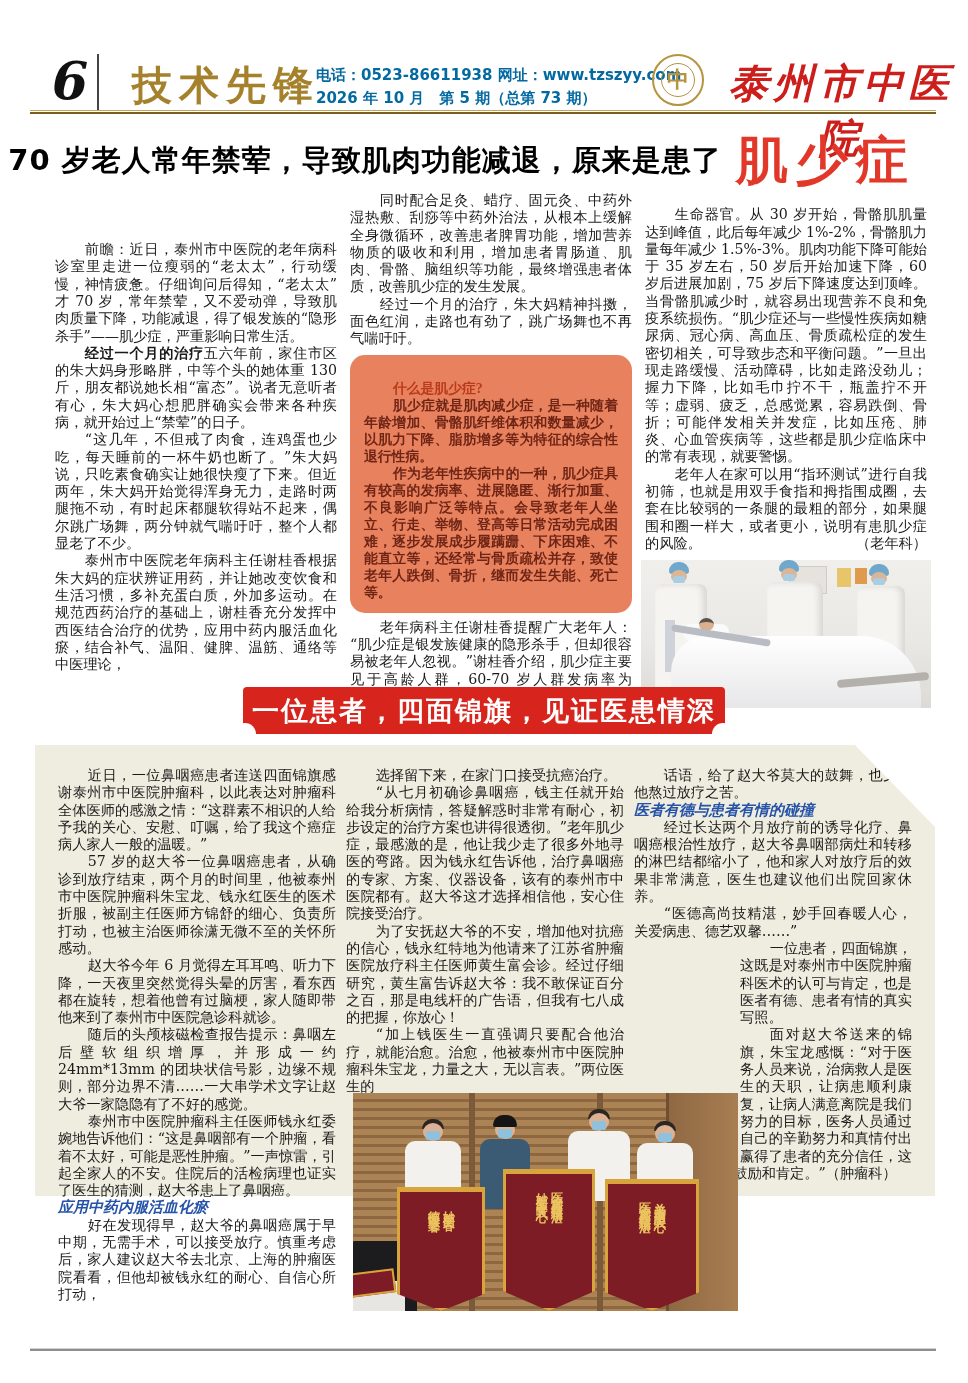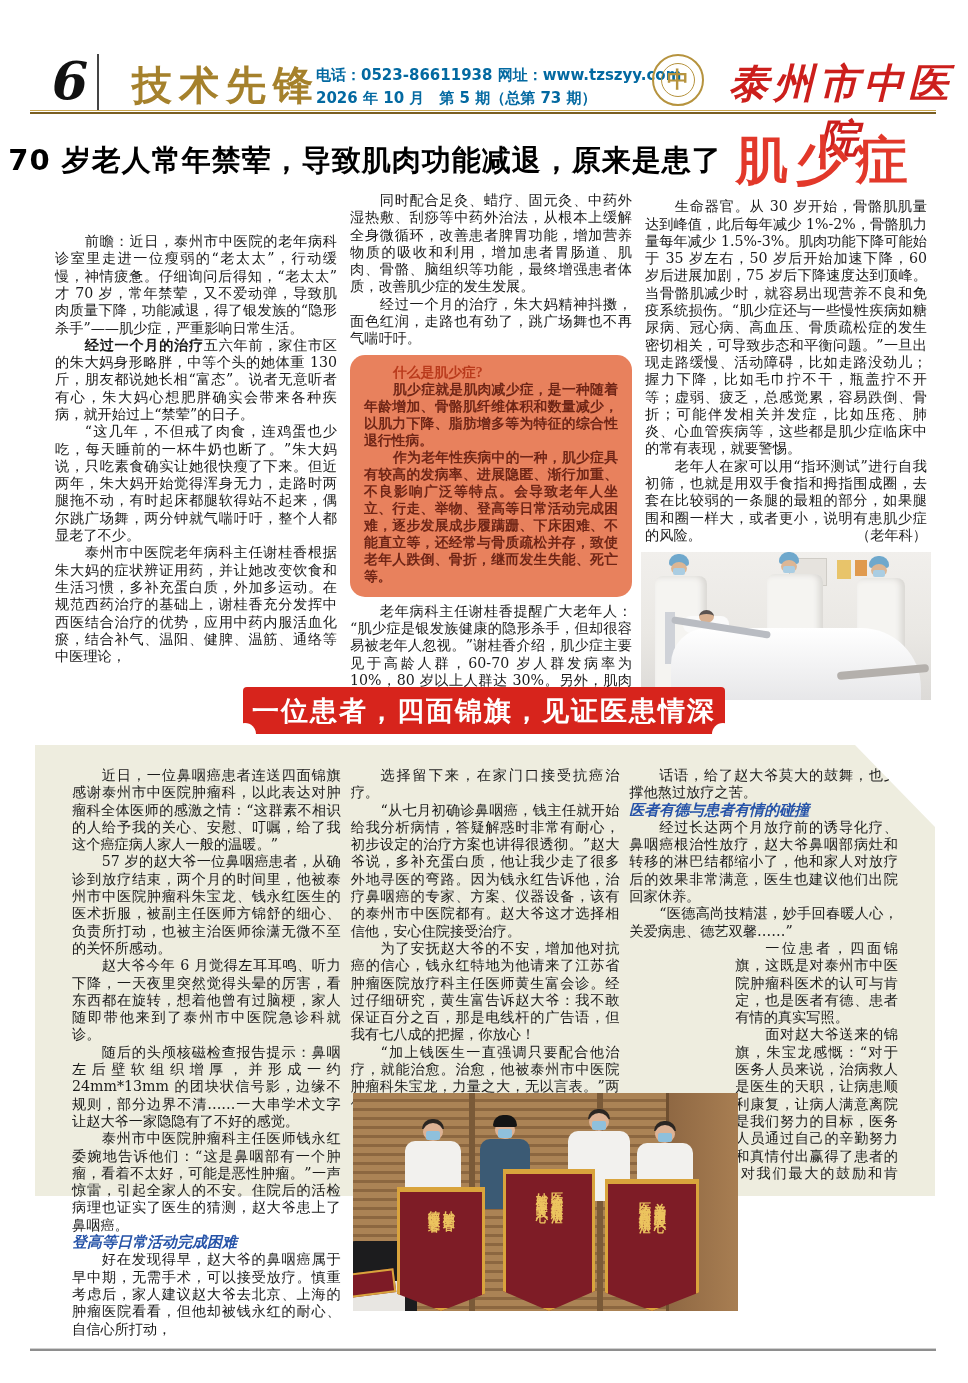--- a/index.html
+++ b/index.html
@@ -30,21 +30,21 @@
                    letter-spacing:8px; margin-left:14px; vertical-align:-8px; }
 
   
   .cols { display:flex;align-items:center; }
   .col p { margin:0; text-indent:2.1em; text-align:justify; }
   .a1 { position:absolute; left:55px; top:192px; width:872px; font-size:14.2px; line-height:17.3px; }
   .a1 .col { width:282px; }
   .a1 .cols { gap:13px; }
 
   
-  .infobox { margin:7px 0 6px; padding:9px 14px 12px; border-radius:15px; background:#e8815d;
+  .infobox { margin:7px 0 6px; padding:25px 14px 12px; border-radius:15px; background:#e8815d;
              font-family:Liberation Serif, serif; font-weight:bold; color:#6f2516;
              font-size:13.8px; line-height:17px; }
   .infobox p { text-indent:2.1em; margin:0; text-align:justify; }
   .infobox .box-title { color:#b93a1c; }
 
   .byline-float { float:right; }
 
   
   .photo1 { position:relative; width:290px; height:148px; margin:8px 0 0 -4px; overflow:hidden;
             background:linear-gradient(180deg,#f1efec 0%,#eae8e4 55%,#dcdad7 100%); }
@@ -71,21 +71,21 @@
   .banner-ribbon::before, .banner-ribbon::after { content:""; position:absolute; width:22px; height:22px;
                    background:#fff; border-radius:50%; bottom:-11px; }
   .banner-ribbon::before { left:-9px; }
   .banner-ribbon::after  { right:-9px; }
   .banner-title { color:#fff; font-family:"DejaVu Sans","Liberation Sans",sans-serif; font-weight:bold;
                   font-size:27px; letter-spacing:2px; white-space:nowrap; }
 
   
   .a2 { position:absolute; left:35px; top:745px; width:900px; height:451px; background:#eeeddf;
         clip-path:polygon(0 0, 820px 0, 900px 82px, 900px 592px, 0 592px);
-        padding:22px 37px 0; display:flex; gap:10px; font-size:14.2px; line-height:17.3px; }
+        padding:22px 23px 0; display:flex; gap:10px; font-size:14.2px; line-height:17.3px; }
   .a2 .col { width:278px; }
   .subhead { text-align:center; color:#2653a8; font-family:"DejaVu Sans","Liberation Sans",sans-serif;
              font-weight:bold; font-size:15px; margin:17px 0 15px; text-indent:0 !important;font-style:italic; }
   .wrap-spacer { float:left; width:106px; height:200px; margin-top:12px; }
 
   
   .photo2 { position:absolute; left:318px; top:348px; width:385px; height:218px; overflow:hidden;
             background:repeating-linear-gradient(180deg,#ab8355 0 6px,#8c6740 6px 9px); }
   .ph2-seam { position:absolute; top:0; bottom:0; width:6px; background:#7a5a38; }
   .ph2-door { position:absolute; right:0; top:0; bottom:0; width:72px;
@@ -194,26 +194,26 @@
     <span class="banner-title">一位患者，四面锦旗，见证医患情深</span>
   </div>
 
   <div class="a2">
     <div class="col">
       <p>近日，一位鼻咽癌患者连送四面锦旗感谢泰州市中医院肿瘤科，以此表达对肿瘤科全体医师的感激之情：“这群素不相识的人给予我的关心、安慰、叮嘱，给了我这个癌症病人家人一般的温暖。”</p>
       <p>57 岁的赵大爷一位鼻咽癌患者，从确诊到放疗结束，两个月的时间里，他被泰州市中医院肿瘤科朱宝龙、钱永红医生的医术折服，被副主任医师方锦舒的细心、负责所打动，也被主治医师徐潇无微不至的关怀所感动。</p>
       <p>赵大爷今年 6 月觉得左耳耳鸣、听力下降，一天夜里突然觉得头晕的厉害，看东西都在旋转，想着他曾有过脑梗，家人随即带他来到了泰州市中医院急诊科就诊。</p>
       <p>随后的头颅核磁检查报告提示：鼻咽左后壁软组织增厚，并形成一约 24mm*13mm 的团块状信号影，边缘不规则，部分边界不清……一大串学术文字让赵大爷一家隐隐有了不好的感觉。</p>
       <p>泰州市中医院肿瘤科主任医师钱永红委婉地告诉他们：“这是鼻咽部有一个肿瘤，看着不太好，可能是恶性肿瘤。”一声惊雷，引起全家人的不安。住院后的活检病理也证实了医生的猜测，赵大爷患上了鼻咽癌。</p>
-      <p class="subhead">登高等日常活动完成困难</p>
+      <p class="subhead">应用中药内服活血化瘀</p>
       <p>好在发现得早，赵大爷的鼻咽癌属于早中期，无需手术，可以接受放疗。慎重考虑后，家人建议赵大爷去北京、上海的肿瘤医院看看，但他却被钱永红的耐心、自信心所打动，</p>
     </div>
     <div class="col">
       <p>选择留下来，在家门口接受抗癌治疗。</p>
-      <p>“从七月初确诊鼻咽癌，钱主任就开始给我分析病情，答疑解惑时非常有耐心，初步设定的治疗方案也讲得很透彻。”赵大爷说，多补充蛋白质，他让我少走了很多外地寻医的弯路。因为钱永红告诉他，治疗鼻咽癌的专家、方案、仪器设备，该有的泰州市中医院都有。赵大爷这才选择相信他，安心住院接受治疗。</p>
+      <p>“从七月初确诊鼻咽癌，钱主任就开始给我分析病情，答疑解惑时非常有耐心，初步设定的治疗方案也讲得很透彻。”老年肌少症，最感激的是，他让我少走了很多外地寻医的弯路。因为钱永红告诉他，治疗鼻咽癌的专家、方案、仪器设备，该有的泰州市中医院都有。赵大爷这才选择相信他，安心住院接受治疗。</p>
       <p>为了安抚赵大爷的不安，增加他对抗癌的信心，钱永红特地为他请来了江苏省肿瘤医院放疗科主任医师黄生富会诊。经过仔细研究，黄生富告诉赵大爷：我不敢保证百分之百，那是电线杆的广告语，但我有七八成的把握，你放心！</p>
       <p>“加上钱医生一直强调只要配合他治疗，就能治愈。治愈，他被泰州市中医院肿瘤科朱宝龙，力量之大，无以言表。”两位医生的</p>
     </div>
     <div class="col">
       <p>话语，给了赵大爷莫大的鼓舞，也支撑他熬过放疗之苦。</p>
       <p class="subhead">医者有德与患者有情的碰撞</p>
       <p>经过长达两个月放疗前的诱导化疗、鼻咽癌根治性放疗，赵大爷鼻咽部病灶和转移的淋巴结都缩小了，他和家人对放疗后的效果非常满意，医生也建议他们出院回家休养。</p>
       <p>“医德高尚技精湛，妙手回春暖人心，关爱病患、德艺双馨……”</p>
       <div class="wrap-spacer"></div>
       <p>一位患者，四面锦旗，这既是对泰州市中医院肿瘤科医术的认可与肯定，也是医者有德、患者有情的真实写照。</p>

